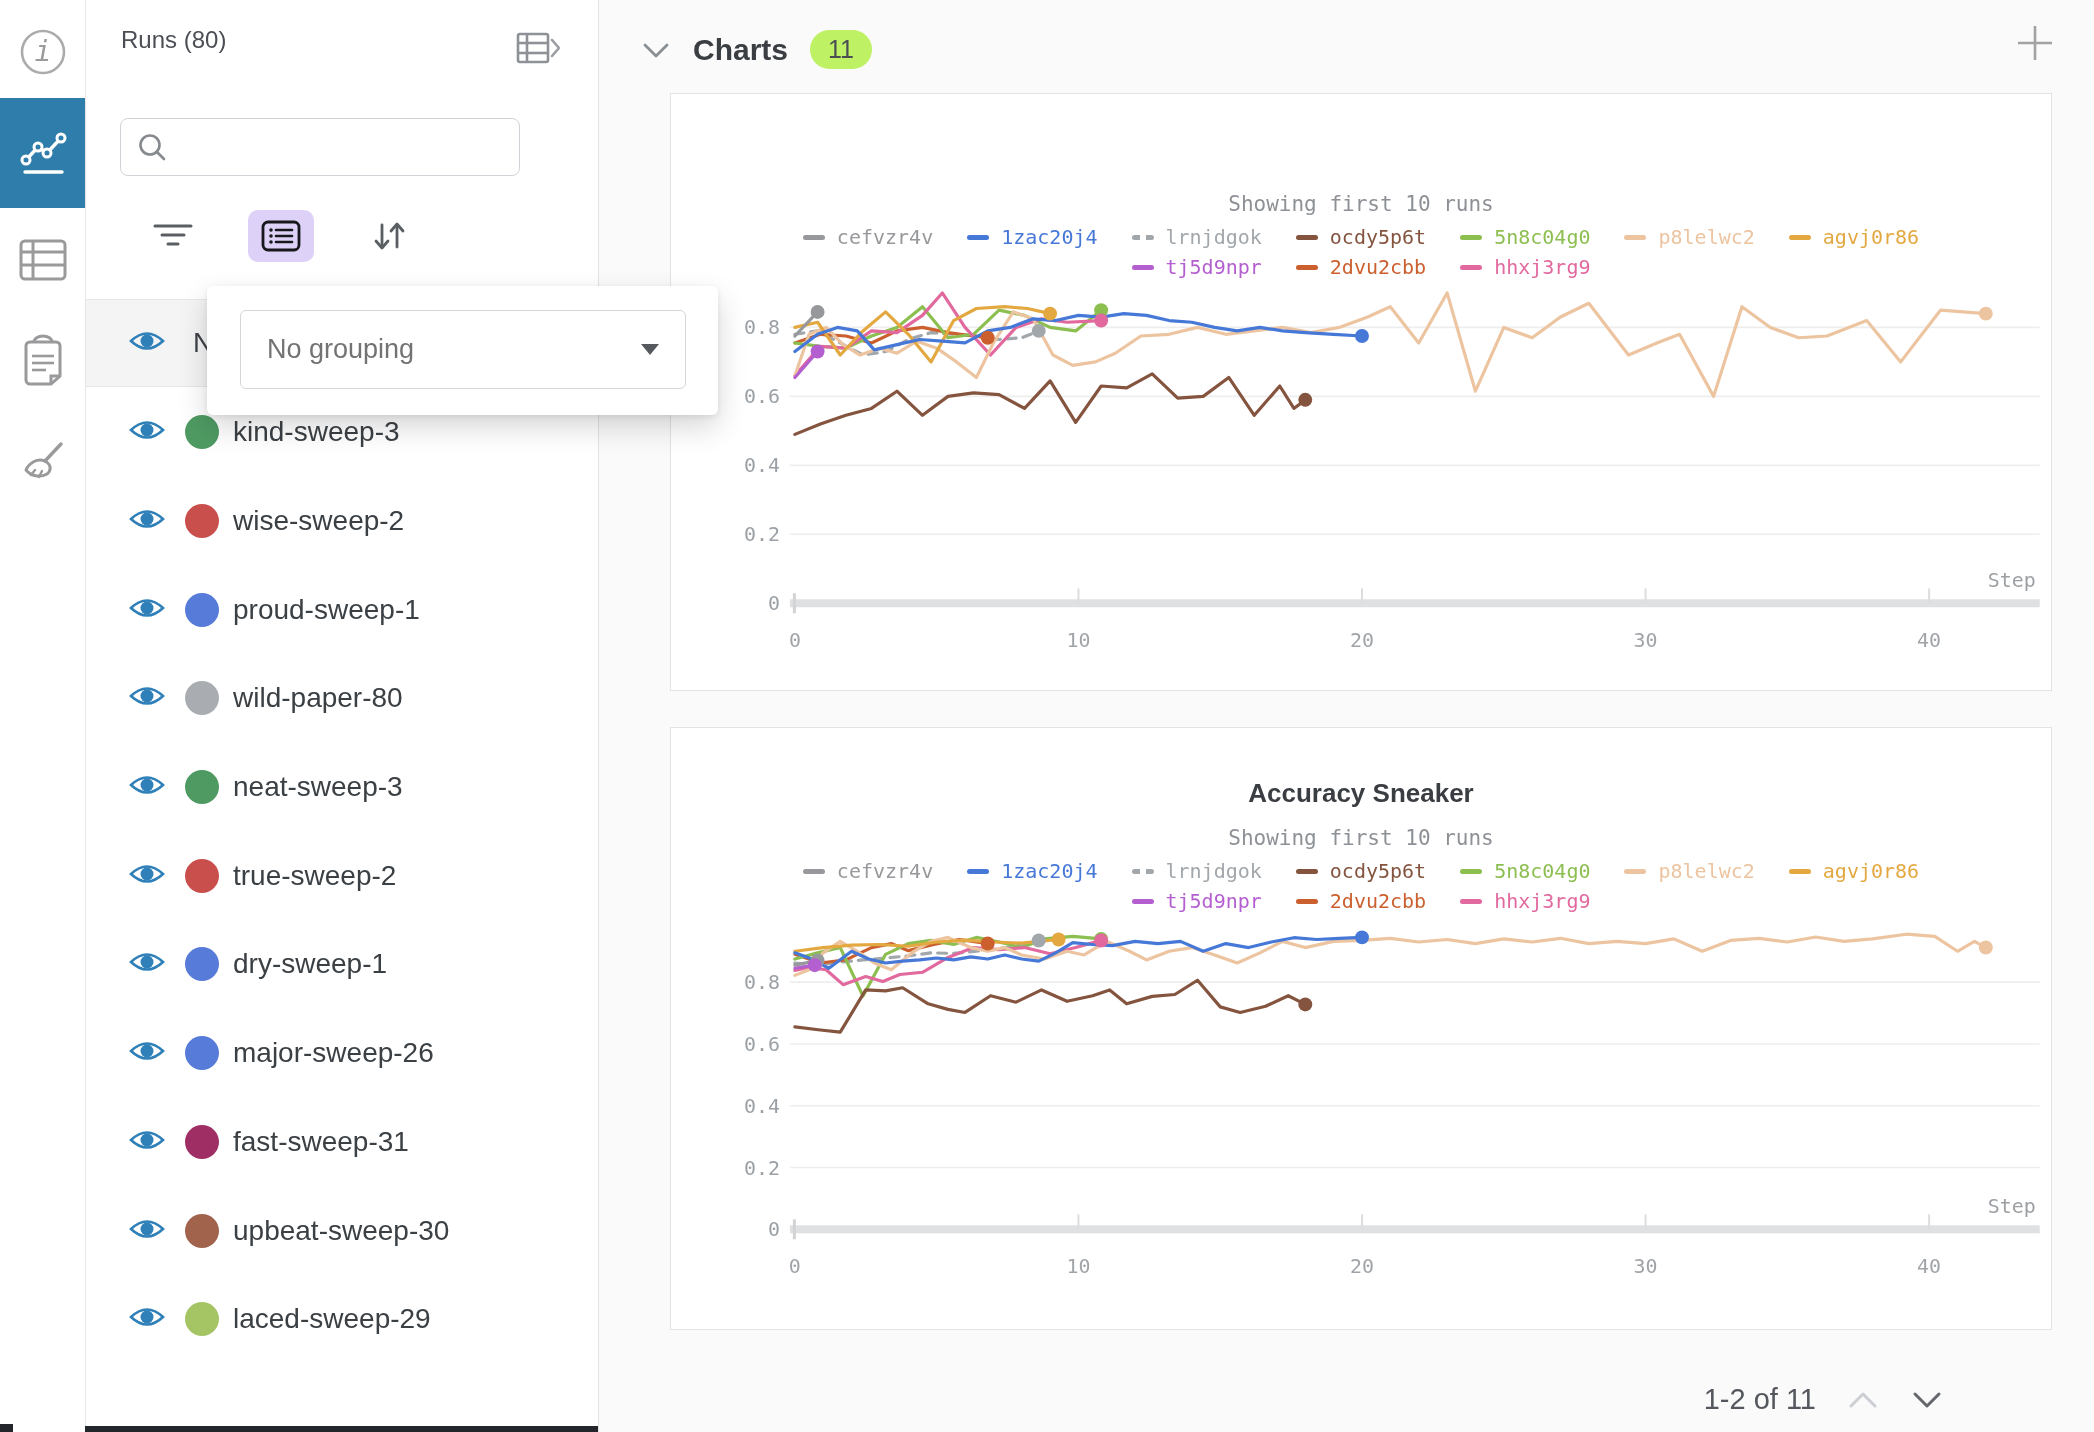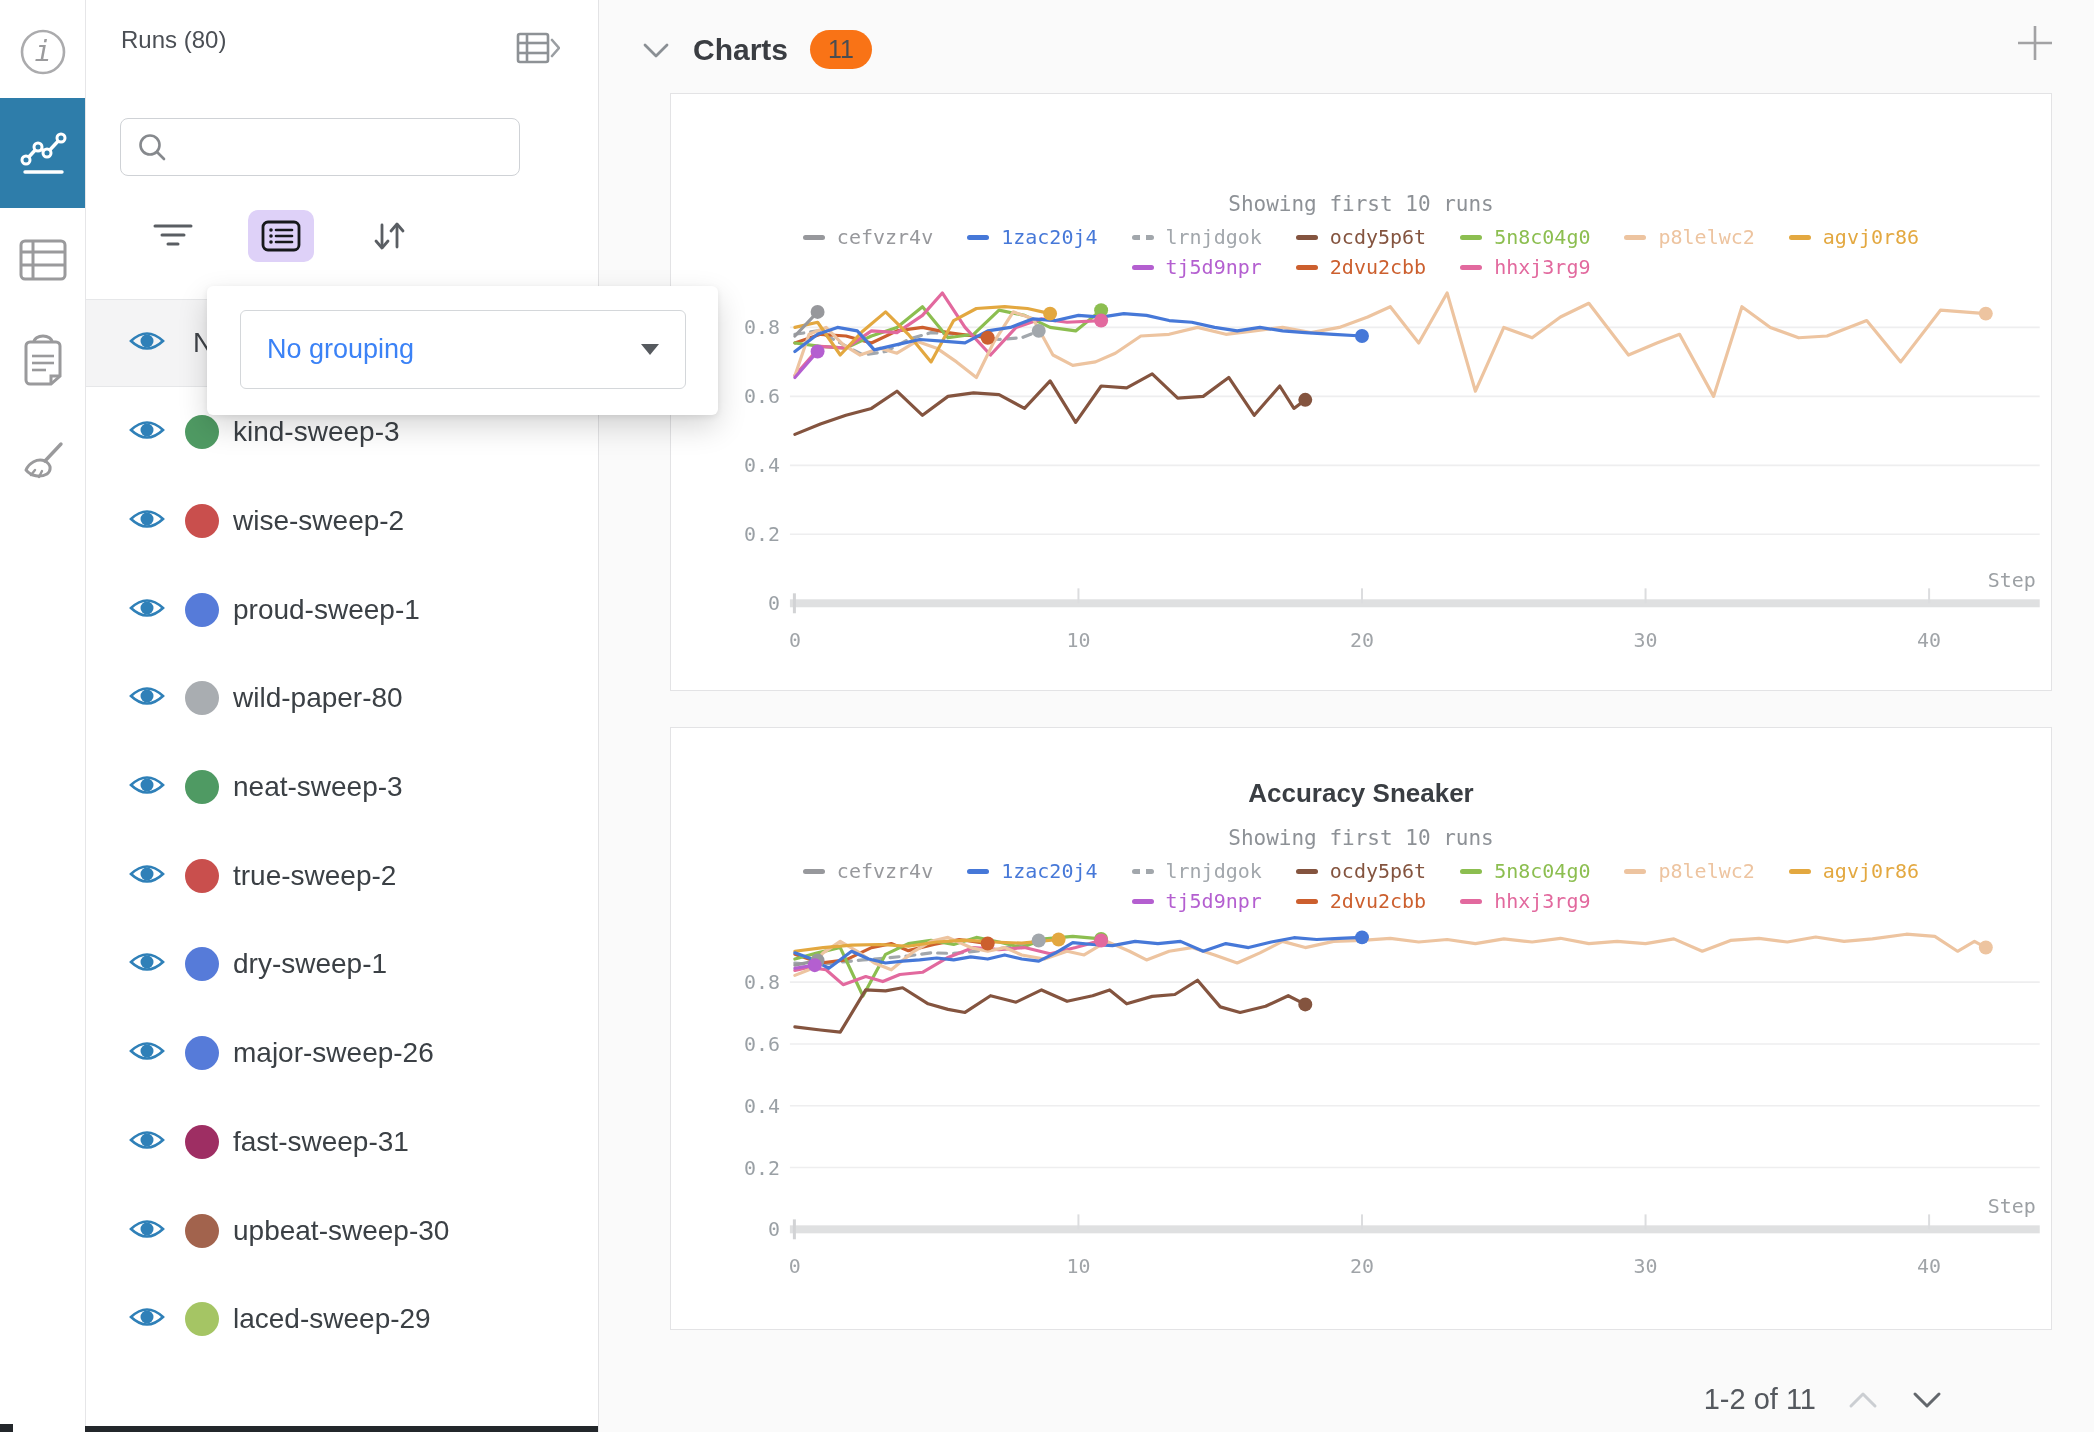--- a/index.html
+++ b/index.html
@@ -19,28 +19,28 @@
   .tool-btn{width:66px;height:52px;display:flex;align-items:center;justify-content:center;border-radius:10px;cursor:pointer;}
   .tool-btn.purple{background:#ded1f8;}
   .hdr-row{position:absolute;left:0;top:299px;width:100%;height:88px;background:#f4f4f5;border-top:1px solid #e6e7e9;border-bottom:1px solid #e6e7e9;display:flex;align-items:center;padding-left:44px;box-sizing:border-box;}
   .hdr-row .lbl{margin-left:28px;font-size:28px;color:#3f4348;}
   .run-list{position:absolute;left:0;top:388px;width:100%;}
   .run-row{height:88.7px;display:flex;align-items:center;padding-left:44px;box-sizing:border-box;cursor:pointer;}
   .run-dot{width:34px;height:34px;border-radius:50%;margin-left:20px;flex:none;}
   .run-name{margin-left:14px;font-size:28px;color:#3b4045;}
   .group-popup{position:absolute;left:122px;top:286px;width:511px;height:129px;background:#fff;border-radius:6px;box-shadow:0 12px 30px rgba(0,0,0,.16),0 2px 6px rgba(0,0,0,.08);z-index:12;}
   .group-select{position:absolute;left:33px;top:24px;width:446px;height:79px;border:1.5px solid #d4d7da;border-radius:6px;display:flex;align-items:center;padding:0 26px;box-sizing:border-box;cursor:pointer;}
-  .group-select .ph{font-size:27px;color:#3b82f6;flex:1;}
+  .group-select .ph{font-size:27px;color:#737373;flex:1;}
   .caret{width:0;height:0;border-left:9px solid transparent;border-right:9px solid transparent;border-top:11px solid #565a5f;}
   .dark-strip{position:absolute;background:#23272b;z-index:6;}
   
   .charts-area{position:absolute;left:599px;top:0;right:0;bottom:0;background:#fafafa;}
   .charts-header{position:absolute;left:42px;top:30px;display:flex;align-items:center;gap:22px;}
   .charts-title{font-size:30px;font-weight:600;color:#3a3d42;}
-  .charts-badge{background:#f97316;border-radius:999px;padding:5px 18px;font-size:25px;color:#4a4d52;}
+  .charts-badge{background:#bef264;border-radius:999px;padding:5px 18px;font-size:25px;color:#4a4d52;}
   .add-panel{position:absolute;right:38px;top:22px;cursor:pointer;}
   .panel{position:absolute;left:71px;width:1382px;background:#fff;border:1px solid #e3e3e5;box-sizing:border-box;}
   .panel.p0{top:93px;height:598px;}
   .panel.p1{top:727px;height:603px;}
   .chart-title{position:absolute;left:0;width:100%;top:50px;text-align:center;font-size:26px;font-weight:700;color:#3a3e43;}
   .chart-subtitle{position:absolute;left:0;width:100%;top:98px;text-align:center;font-size:21px;color:#8d9196;font-family:"DejaVu Sans Mono",monospace;}
   .legend{position:absolute;left:0;width:100%;top:128px;text-align:center;line-height:30px;font-family:"DejaVu Sans Mono",monospace;font-size:20px;}
   .legend .lrow{display:flex;justify-content:center;gap:34px;}
   .legend .item{display:inline-flex;align-items:center;gap:12px;white-space:nowrap;}
   .legend .sw{width:22px;height:5px;border-radius:3px;display:inline-block;}

